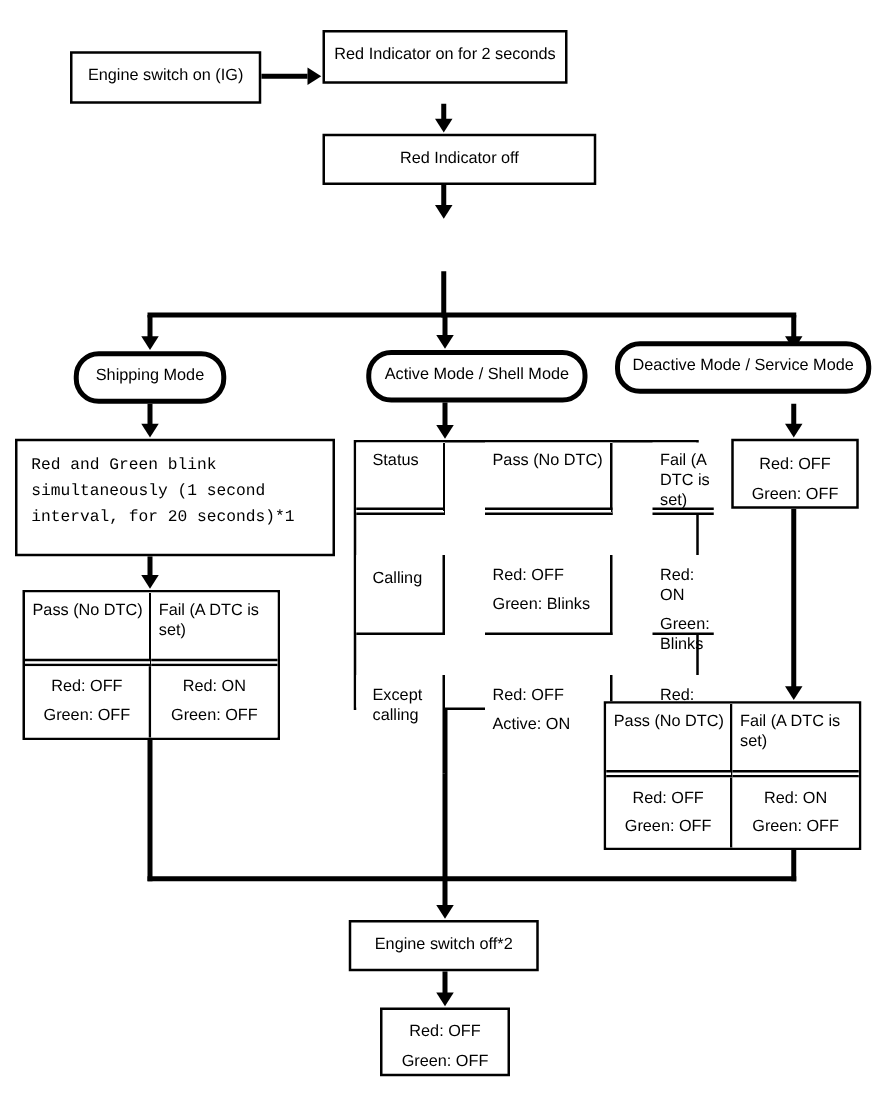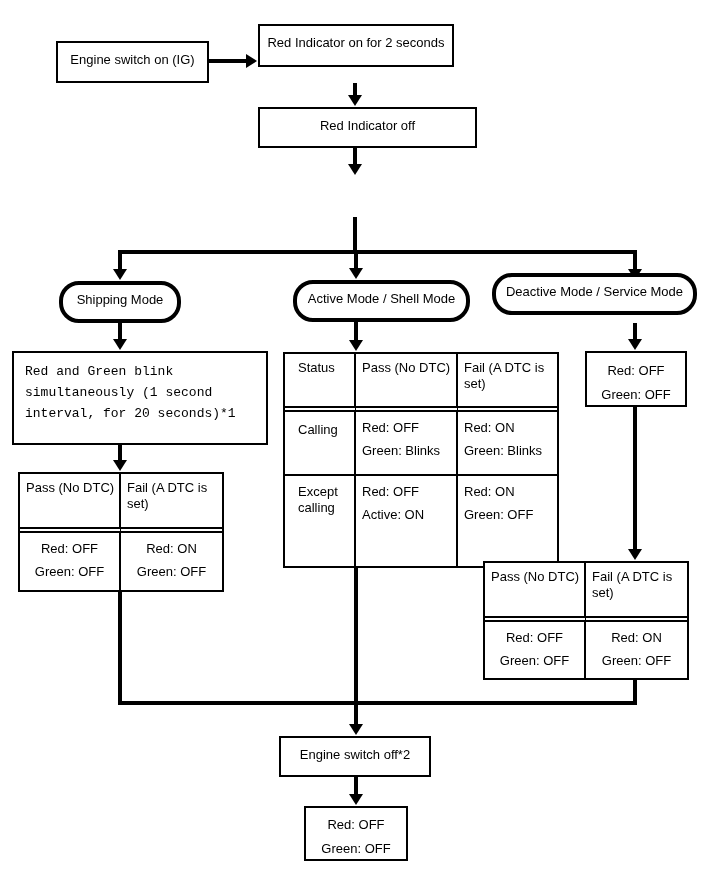--- a/index.html
+++ b/index.html
@@ -18,21 +18,21 @@
   .mode{border-width:4px;padding-top:7px;border-radius:20px;}
   .note{justify-content:flex-start;text-align:left;padding:8px 14px 0 11px;line-height:21px;font-family:Liberation Mono, monospace;}
   .state{flex-direction:column;align-items:center;gap:8px;padding-top:7px;}
   
   .ln{position:absolute;background:#000;}
   .ah-d{position:absolute;width:0;height:0;border-left:7px solid transparent;border-right:7px solid transparent;border-top:11px solid #000;}
   .ah-r{position:absolute;width:0;height:0;border-top:7px solid transparent;border-bottom:7px solid transparent;border-left:11px solid #000;}
   
   .tbl{position:absolute;border:2px solid #000;background:#fff;box-sizing:border-box;display:grid;}
   .tbl-left{left:18px;top:472px;width:206px;height:120px;grid-template-columns:101px 1fr;grid-template-rows:59px 1fr;}
-  .tbl-mid{left:283px;top:352px;width:276px;height:216px;grid-template-columns:71px 102px 1fr;grid-template-rows:58px 64px 1fr;}
+  .tbl-mid{left:283px;top:352px;width:276px;height:216px;grid-template-columns:71px 102px 1fr;grid-template-rows:58px 64px 1fr;gap:32px;}
   .tbl-right{left:483px;top:561px;width:206px;height:119px;grid-template-columns:101px 1fr;grid-template-rows:59px 1fr;}
   .cell{box-sizing:border-box;padding:6px 3px 0 6px;line-height:16px;background:#fff;}
   .cr{border-right:2px solid #000;}
   .hdr{border-bottom:6px double #000;}
   .rb{border-bottom:2px solid #000;}
   .status{padding-left:13px;}
   .duo{display:flex;flex-direction:column;gap:7px;padding-top:8px;}
   .ctr{align-items:center;text-align:center;padding-left:3px;padding-right:3px;}
 </style>
 </head>

